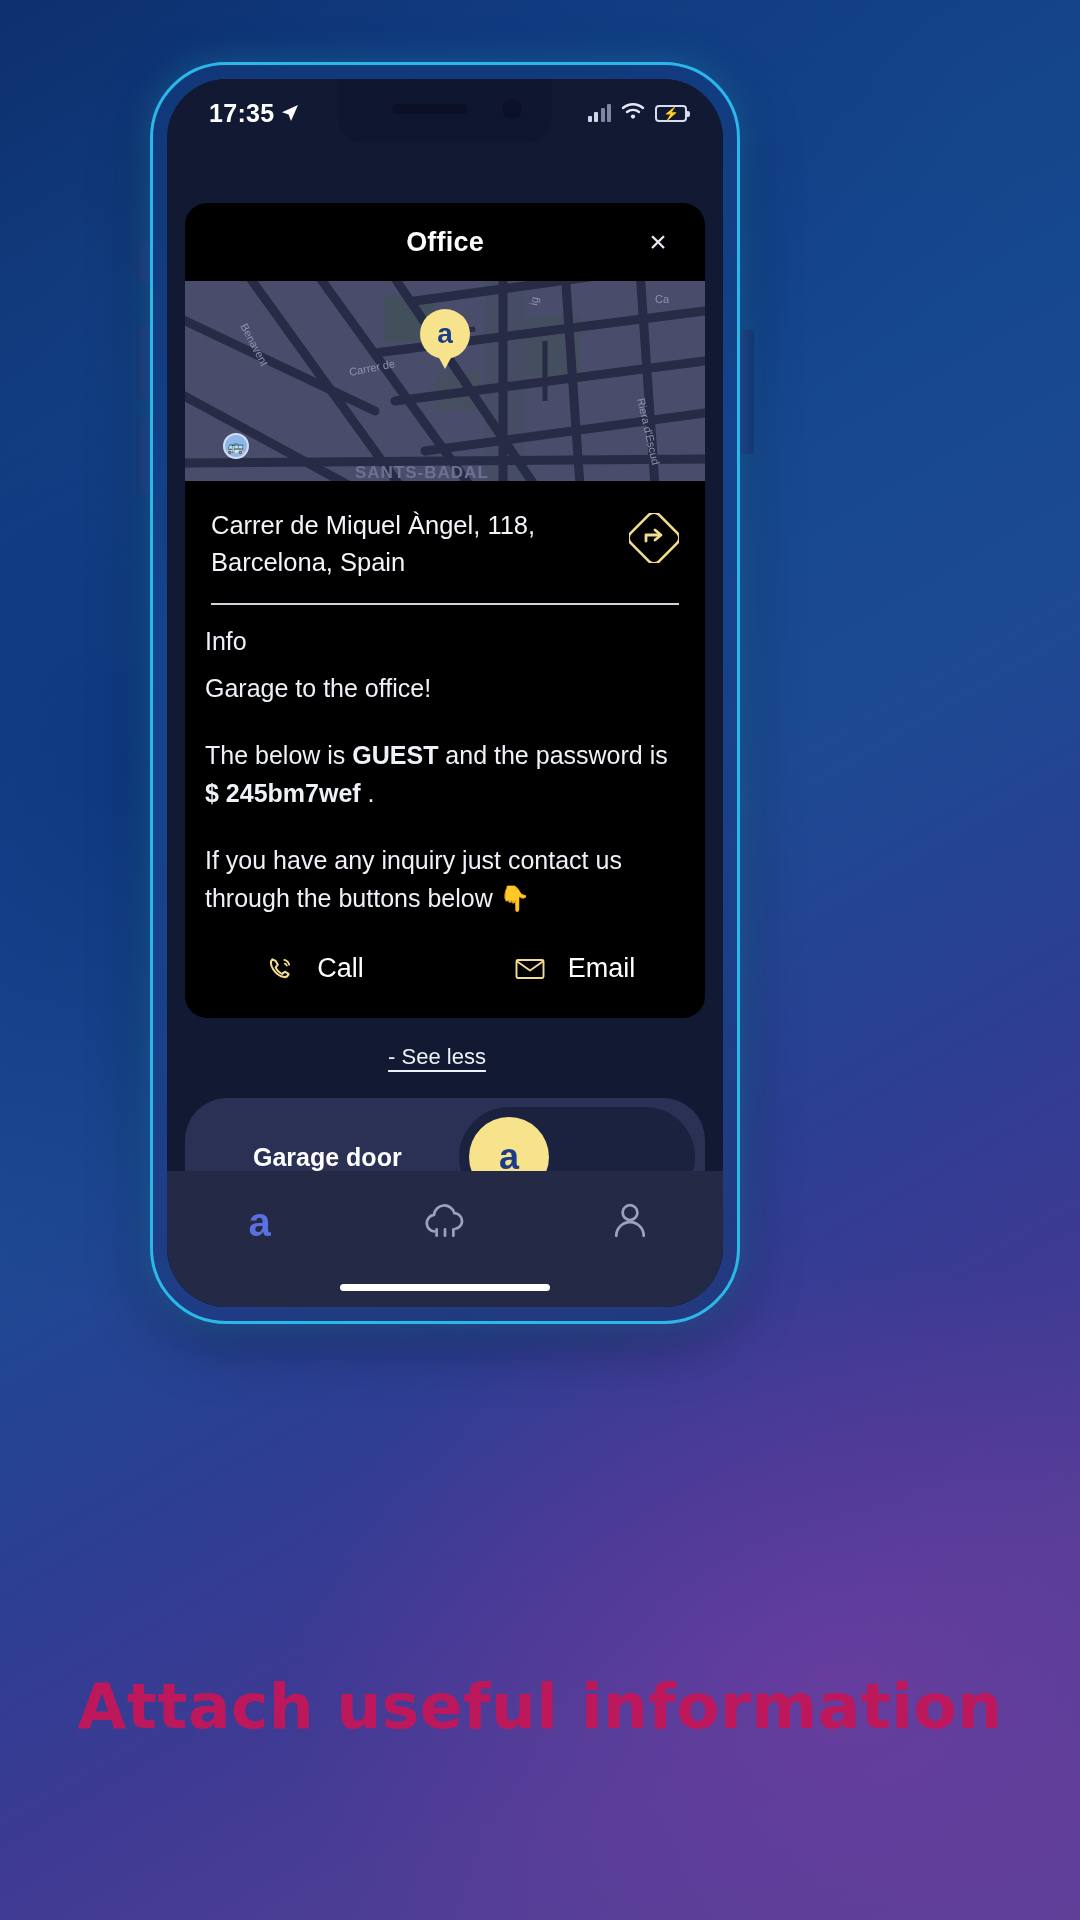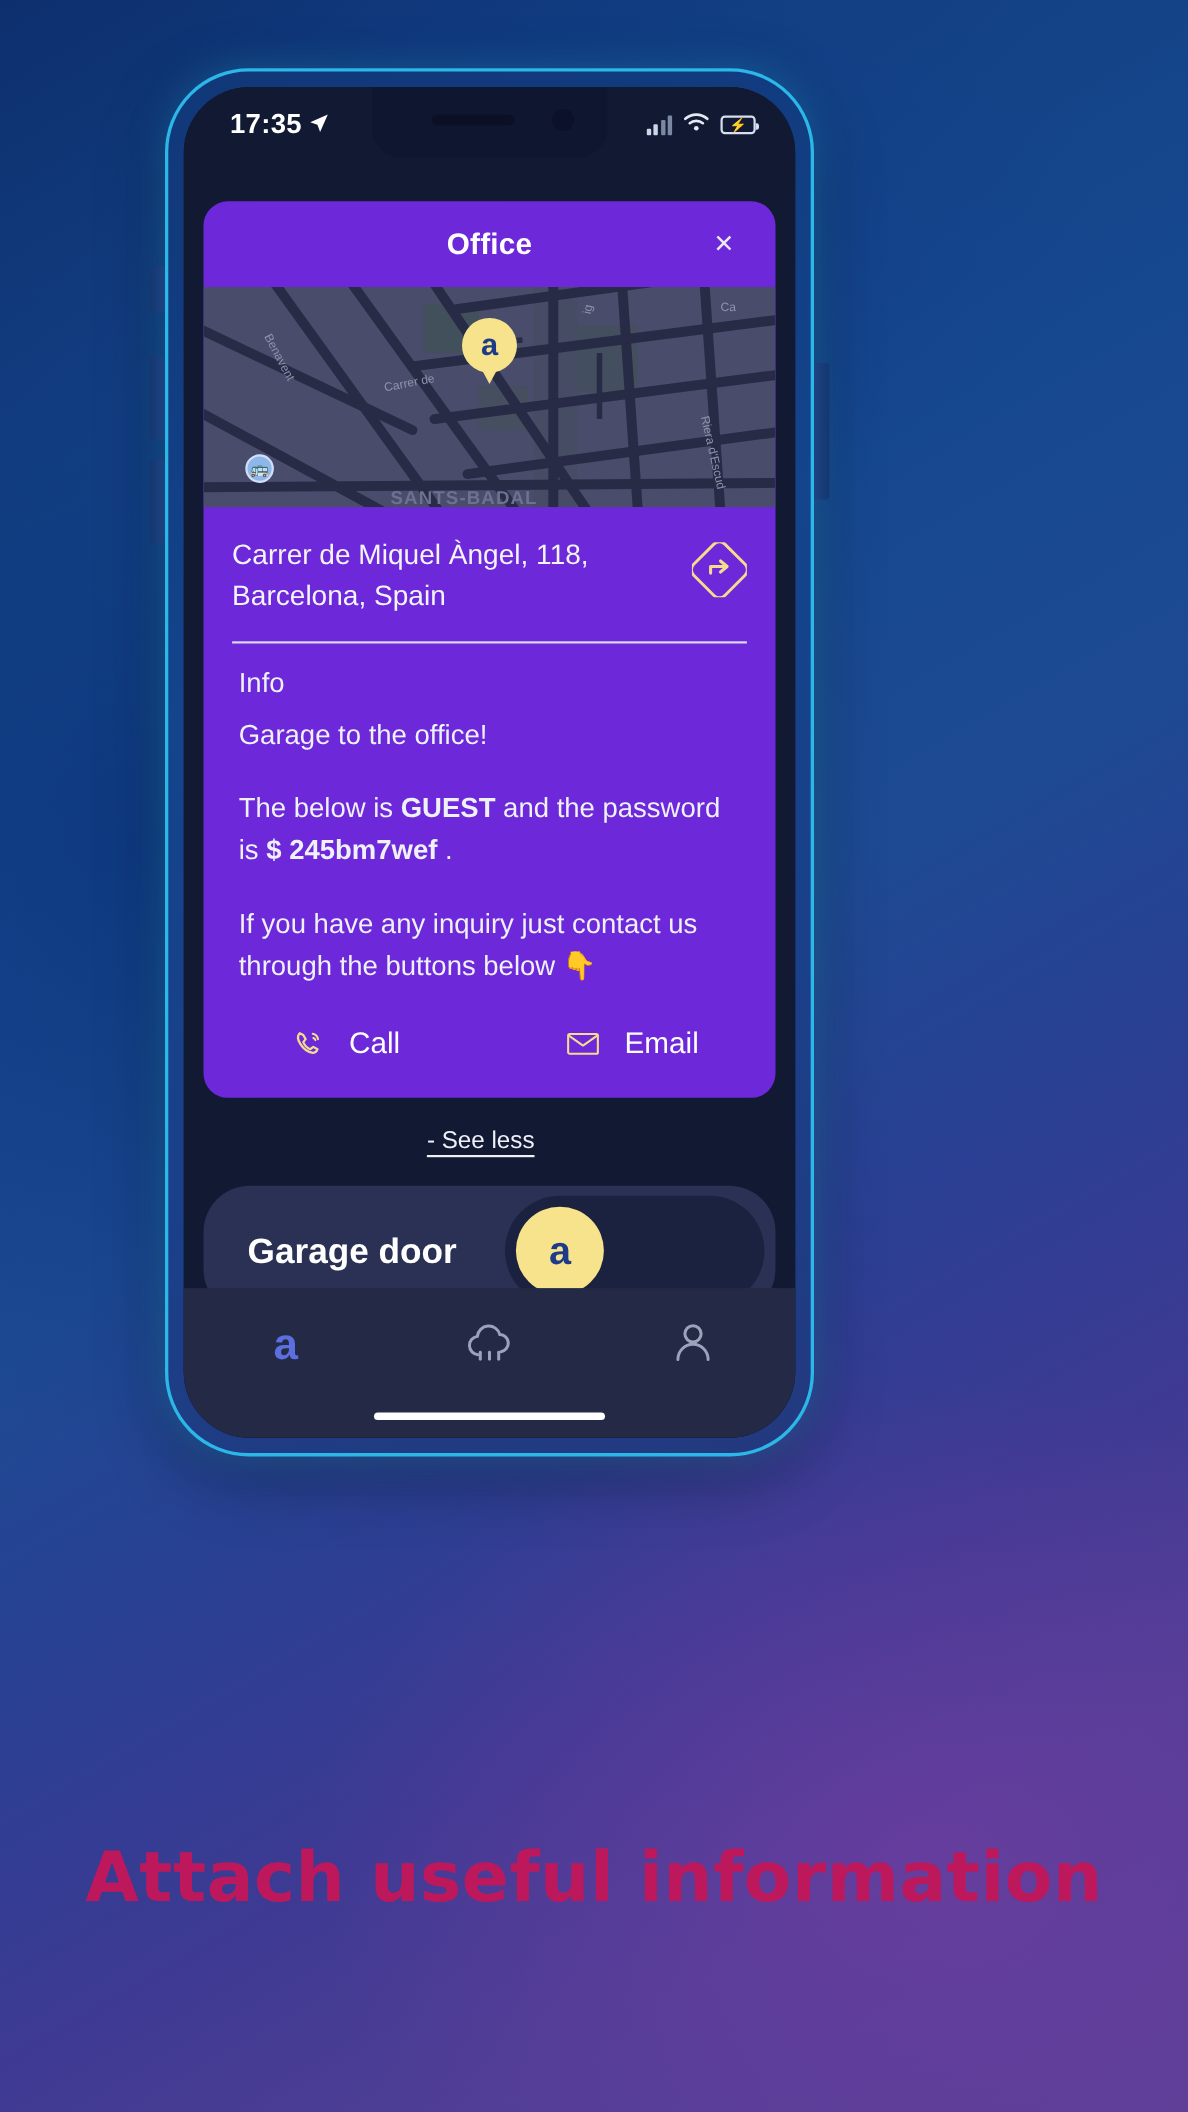--- a/index.html
+++ b/index.html
@@ -105,22 +105,22 @@
     color:#17351a; font-size:13px; line-height:1;
   }
 
   
   .app {
     position: absolute; inset: 0;
     background: #121a33;
     padding-top: 92px;
   }
   .card {
-    margin: 12px 18px 0 18px;
-    background: #6d28d9;
+    margin: 32px 18px 0 18px;
+    background: #000000;
     border-radius: 22px;
     overflow: hidden;
   }
   .card-header {
     position: relative;
     height: 78px;
     display:flex; align-items:center; justify-content:center;
   }
   .card-title { color:#fff; font-size:27px; font-weight:700; letter-spacing:.2px; }
   .card-close {
@@ -175,21 +175,21 @@
   }
   .dir-btn {
     flex: 0 0 auto; width: 50px; height: 50px; margin-top: 6px;
     cursor:pointer;
   }
   .divider {
     height:2px; background:#e8ebf4; opacity:.9;
     margin: 22px 26px 0 26px;
   }
 
-  .info-body { padding: 22px 26px 0 32px; }
+  .info-body { padding: 22px 26px 0 20px; }
   .info-head { color:#eef1f8; font-size:25px; margin-bottom: 14px; }
   .info-p { color:#eef1f8; font-size:25px; line-height:1.5; }
   .info-p b { font-weight:700; }
   .info-gap { height: 30px; }
 
   .contact-row {
     display:flex; padding: 36px 0 34px 0;
   }
   .contact-btn {
     flex:1; display:flex; align-items:center; justify-content:center; gap:23px;
@@ -206,21 +206,21 @@
   
   .device-card {
     margin: 28px 18px 0 18px;
     background:#2b3154;
     border-radius: 42px;
     height: 118px;
     display:flex; align-items:center; justify-content:space-between;
     padding-left: 40px; padding-right: 0;
     position:relative;
   }
-  .device-name { color:#fff; font-size:32px; font-weight:700; }
+  .device-name { color:#fff; font-size:25px; font-weight:700;margin-left:28px; }
   .device-toggle {
     width: 236px; height: 100px; border-radius: 50px;
     background:#1b2240; margin-right: 10px;
     display:flex; align-items:center; padding: 0 10px;
     cursor:pointer;
   }
   .toggle-knob {
     width: 80px; height: 80px; border-radius:50%;
     background:#f6e38c; display:flex;align-items:center;justify-content:center;
     font-size:36px; font-weight:800; color:#1e3b8a;

